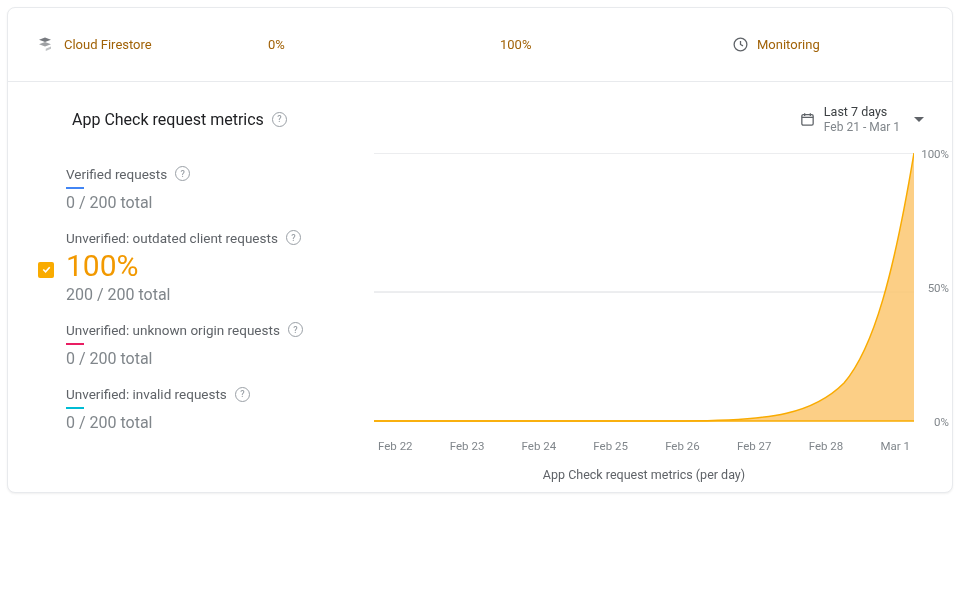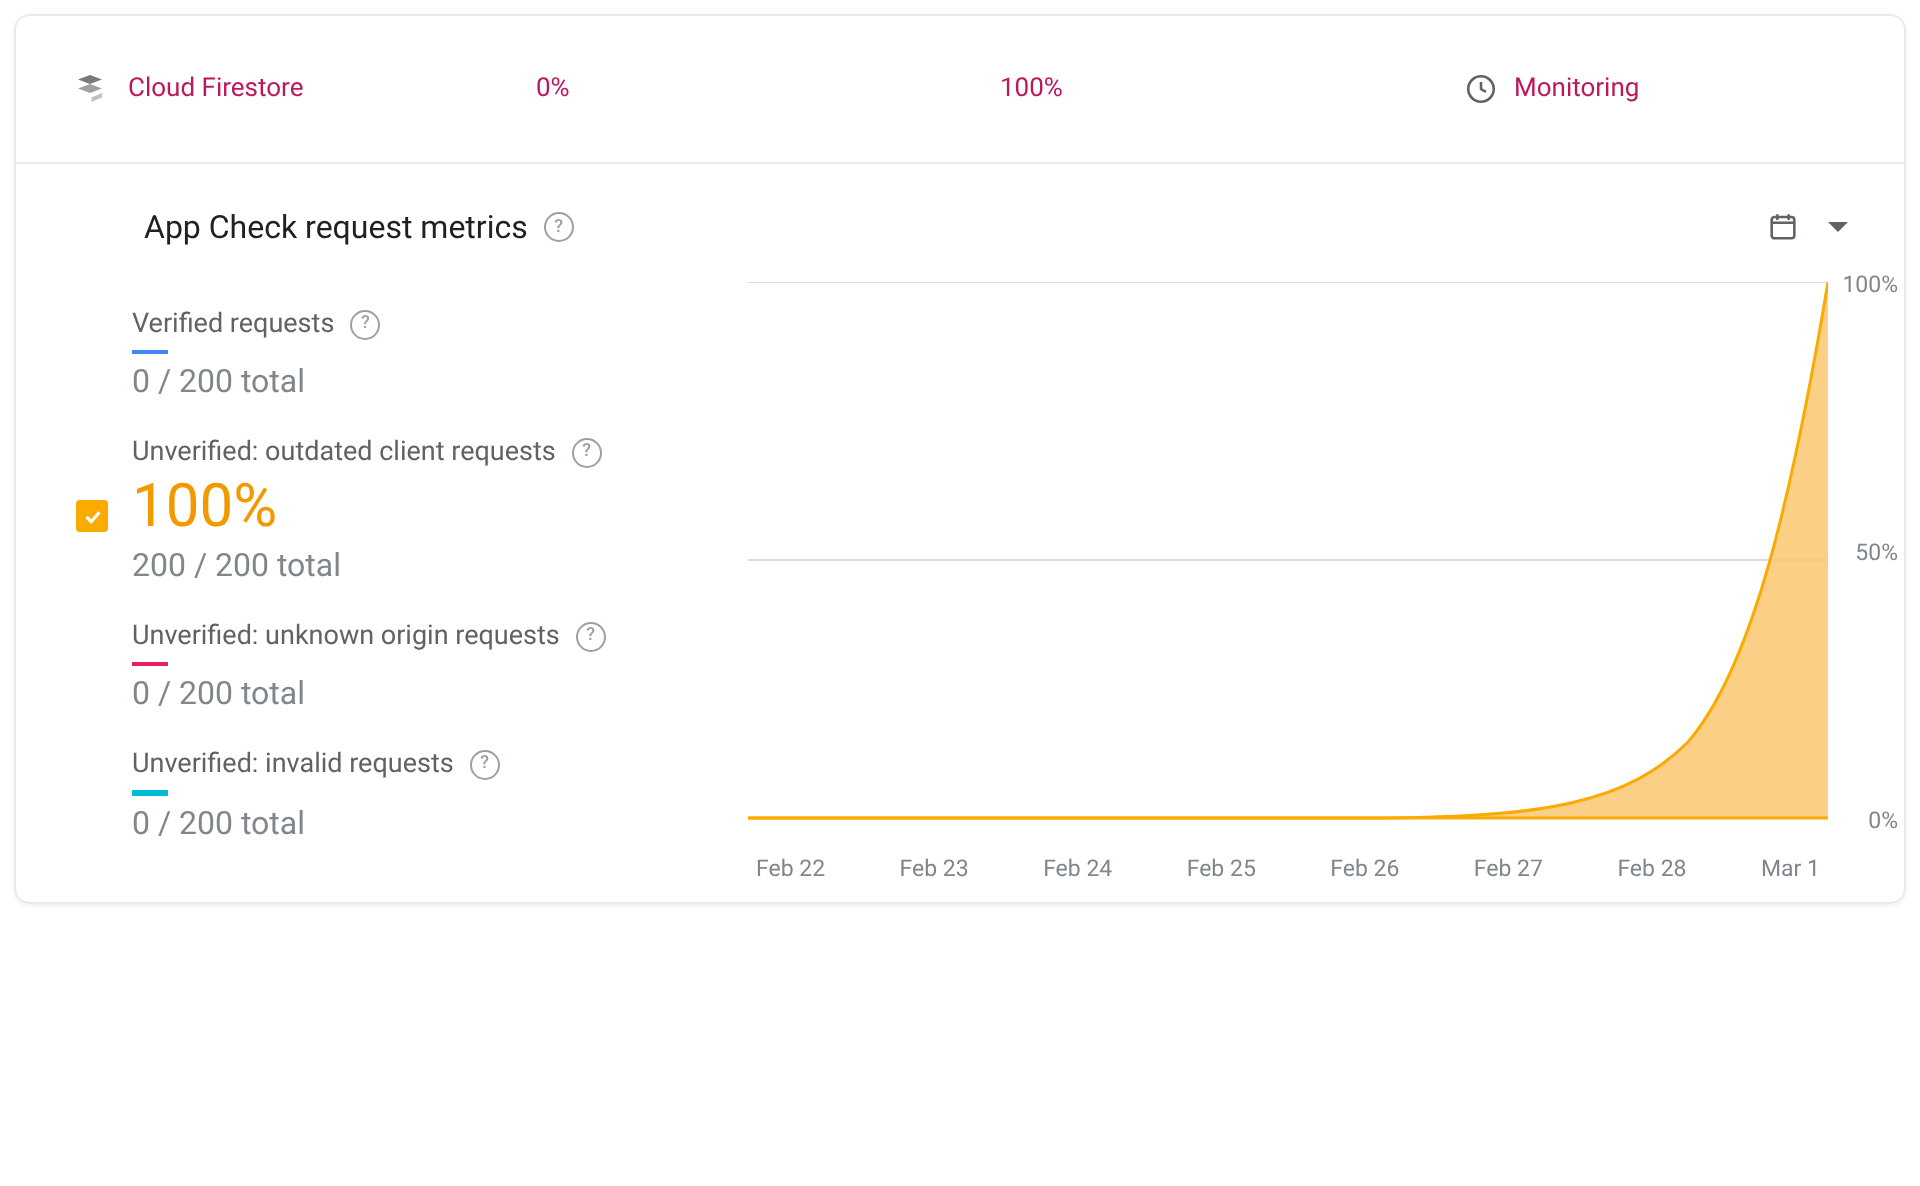--- a/index.html
+++ b/index.html
@@ -11,21 +11,21 @@
       border: 1px solid #e8eaed;
       border-radius: 8px;
       box-shadow: 0 1px 2px rgba(60,64,67,0.08);
     }
     .header-row {
       display: flex;
       align-items: center;
       padding: 0 28px;
       height: 74px;
       border-bottom: 1px solid #e8eaed;
-      color: #be185d;
+      color: #a16207;
       font-size: 13px;
     }
     .header-row .col1 { width: 232px; display: flex; align-items: center; gap: 10px; }
     .header-row .col2 { width: 232px; }
     .header-row .col3 { width: 232px; }
     .header-row .col4 { flex: 1; display: flex; align-items: center; gap: 8px; }
     .firestore-icon { width: 18px; height: 18px; }
     .clock-icon { width: 17px; height: 17px; }
     .main {
       padding: 22px 28px 10px 28px;
@@ -96,20 +96,24 @@
       <div class="left">
         <span class="title">App Check request metrics</span>
         <span class="help-icon">?</span>
       </div>
       <div class="date-picker">
         <svg class="cal-icon" viewBox="0 0 24 24" fill="none" stroke="#5f6368" stroke-width="1.8">
           <rect x="4" y="5" width="16" height="15" rx="2"></rect>
           <path d="M4 9 H20"></path>
           <path d="M8 3 V7 M16 3 V7"></path>
         </svg>
+        <div class="texts">
+          <div class="line1">Last 7 days</div>
+          <div class="line2">Feb 21 - Mar 1</div>
+        </div>
         <div class="dropdown-arrow"></div>
       </div>
     </div>
 
     <div class="body-row">
       <div class="legend-col">
 
         <div class="legend-item">
           <div class="row-title">
             <span>Verified requests</span>
@@ -169,18 +173,19 @@
         <div class="x-label-row">
           <span>Feb 22</span>
           <span>Feb 23</span>
           <span>Feb 24</span>
           <span>Feb 25</span>
           <span>Feb 26</span>
           <span>Feb 27</span>
           <span>Feb 28</span>
           <span>Mar 1</span>
         </div>
+        <div class="chart-title-bottom">App Check request metrics (per day)</div>
       </div>
     </div>
   </div>
 
 
 </div>
 
 </body></html>

